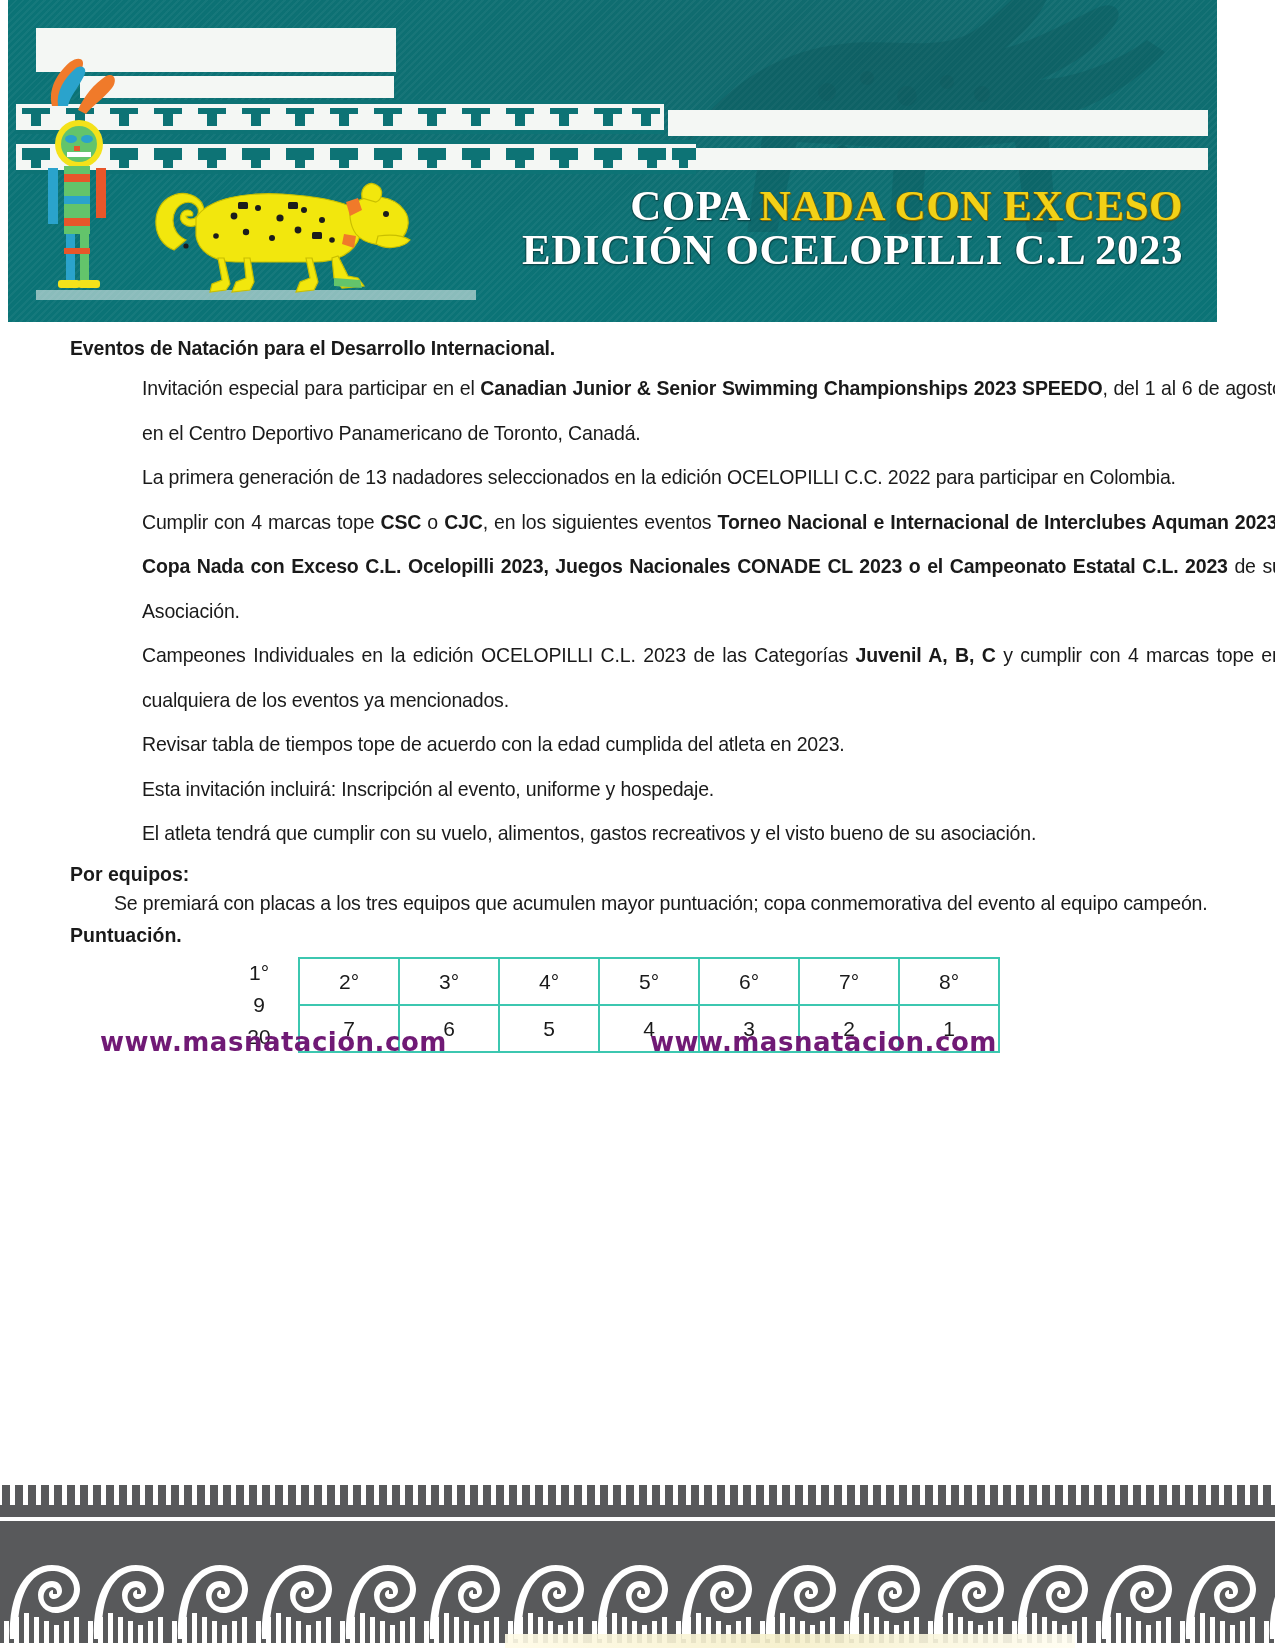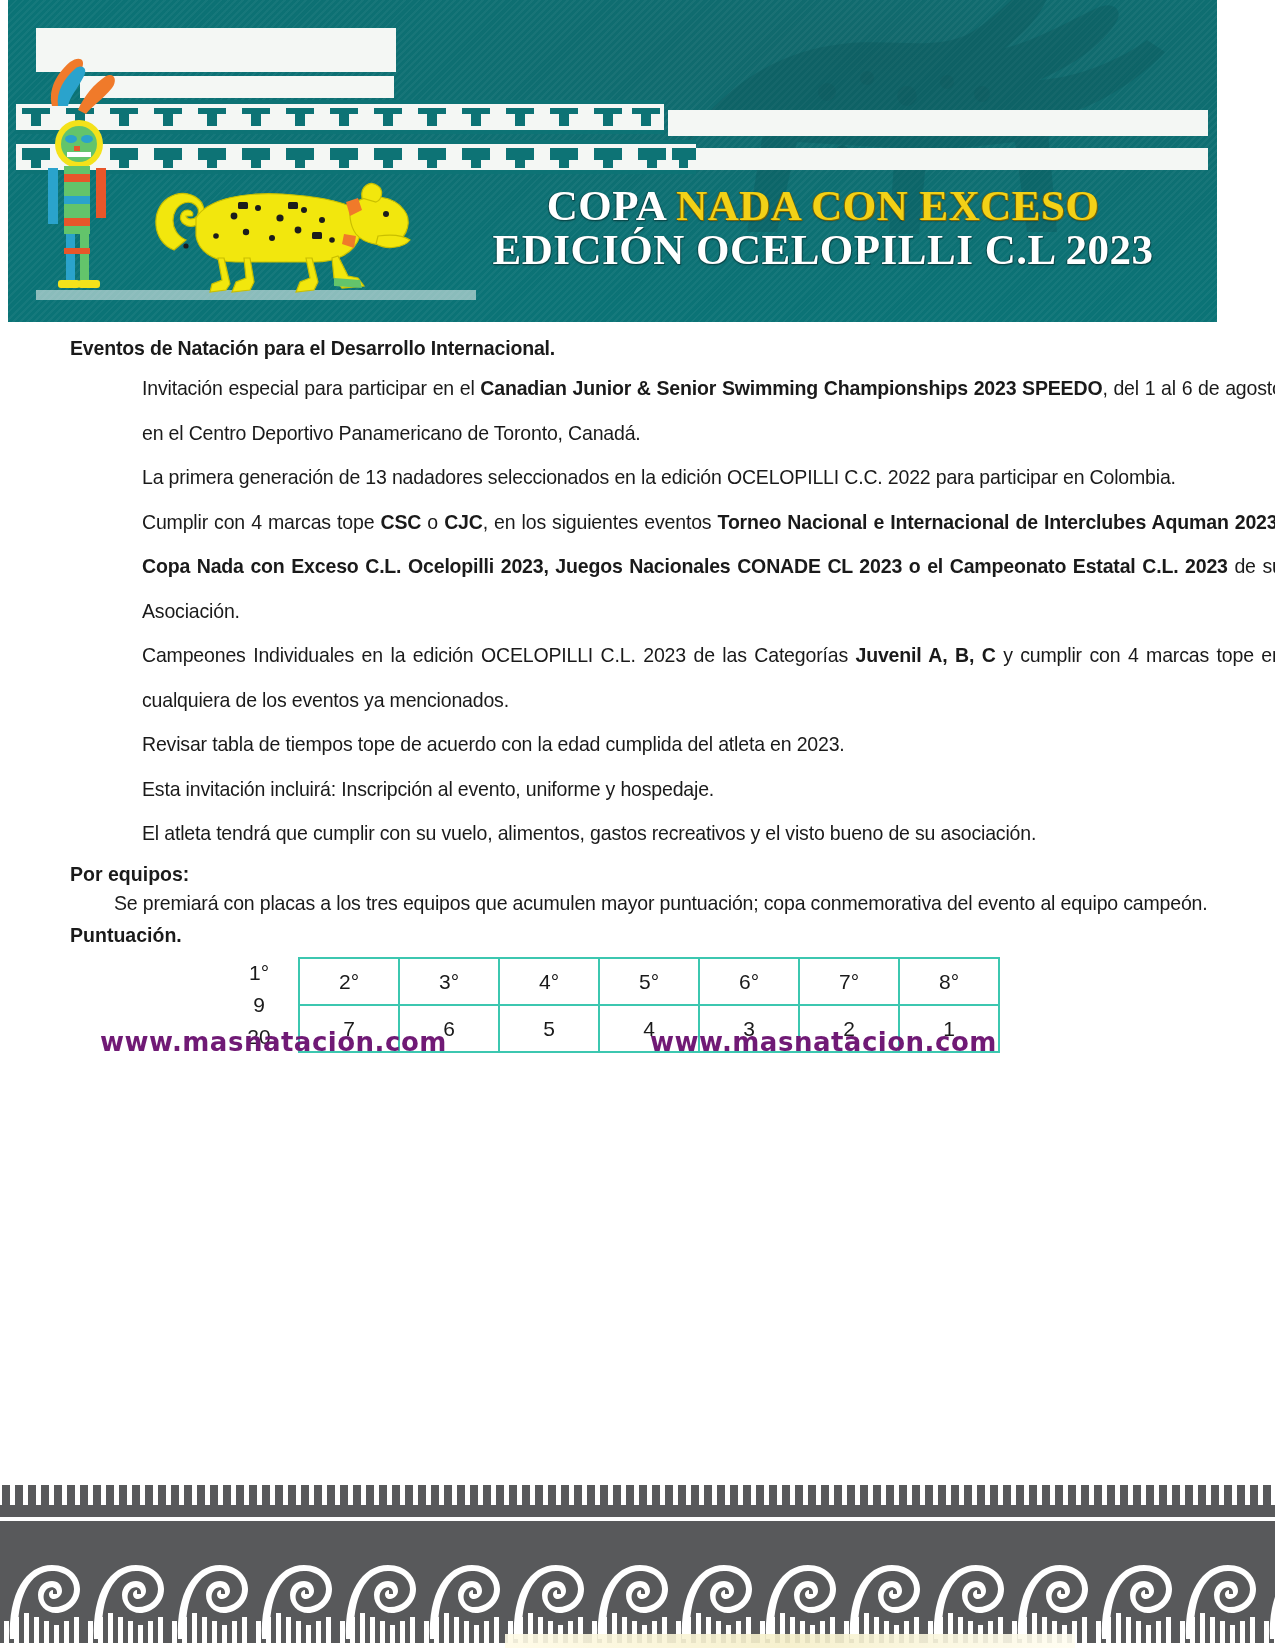--- a/index.html
+++ b/index.html
@@ -56,21 +56,21 @@
   .warrior svg { width:100%; height:100%; display:block; }
 
   
   .ocelot { position:absolute; left: 138px; top: 158px; width: 268px; height: 135px; }
   .ocelot svg { width:100%; height:100%; display:block; }
 
   .banner-title {
     position: absolute;
     left: 455px; top: 185px;
     width: 720px;
-    text-align: center;
+    text-align: right;
     font-family: "Liberation Serif", serif;
     line-height: .98;
     letter-spacing: .5px;
   }
   .title-line1 { font-size: 43px; font-weight: 700; white-space: nowrap; }
   .title-line2 { font-size: 43px; font-weight: 700; white-space: nowrap; margin-top: 2px; }
   .t-white { color: #ffffff; text-shadow: 1px 1px 0 #0a4a4c, -1px 0 0 #0a4a4c, 0 1px 2px rgba(0,0,0,.5); }
   .t-gold  { color: #f2d117; text-shadow: 1px 1px 0 #7a6405, -1px 0 0 #7a6405, 0 1px 2px rgba(0,0,0,.5); }
 
   

